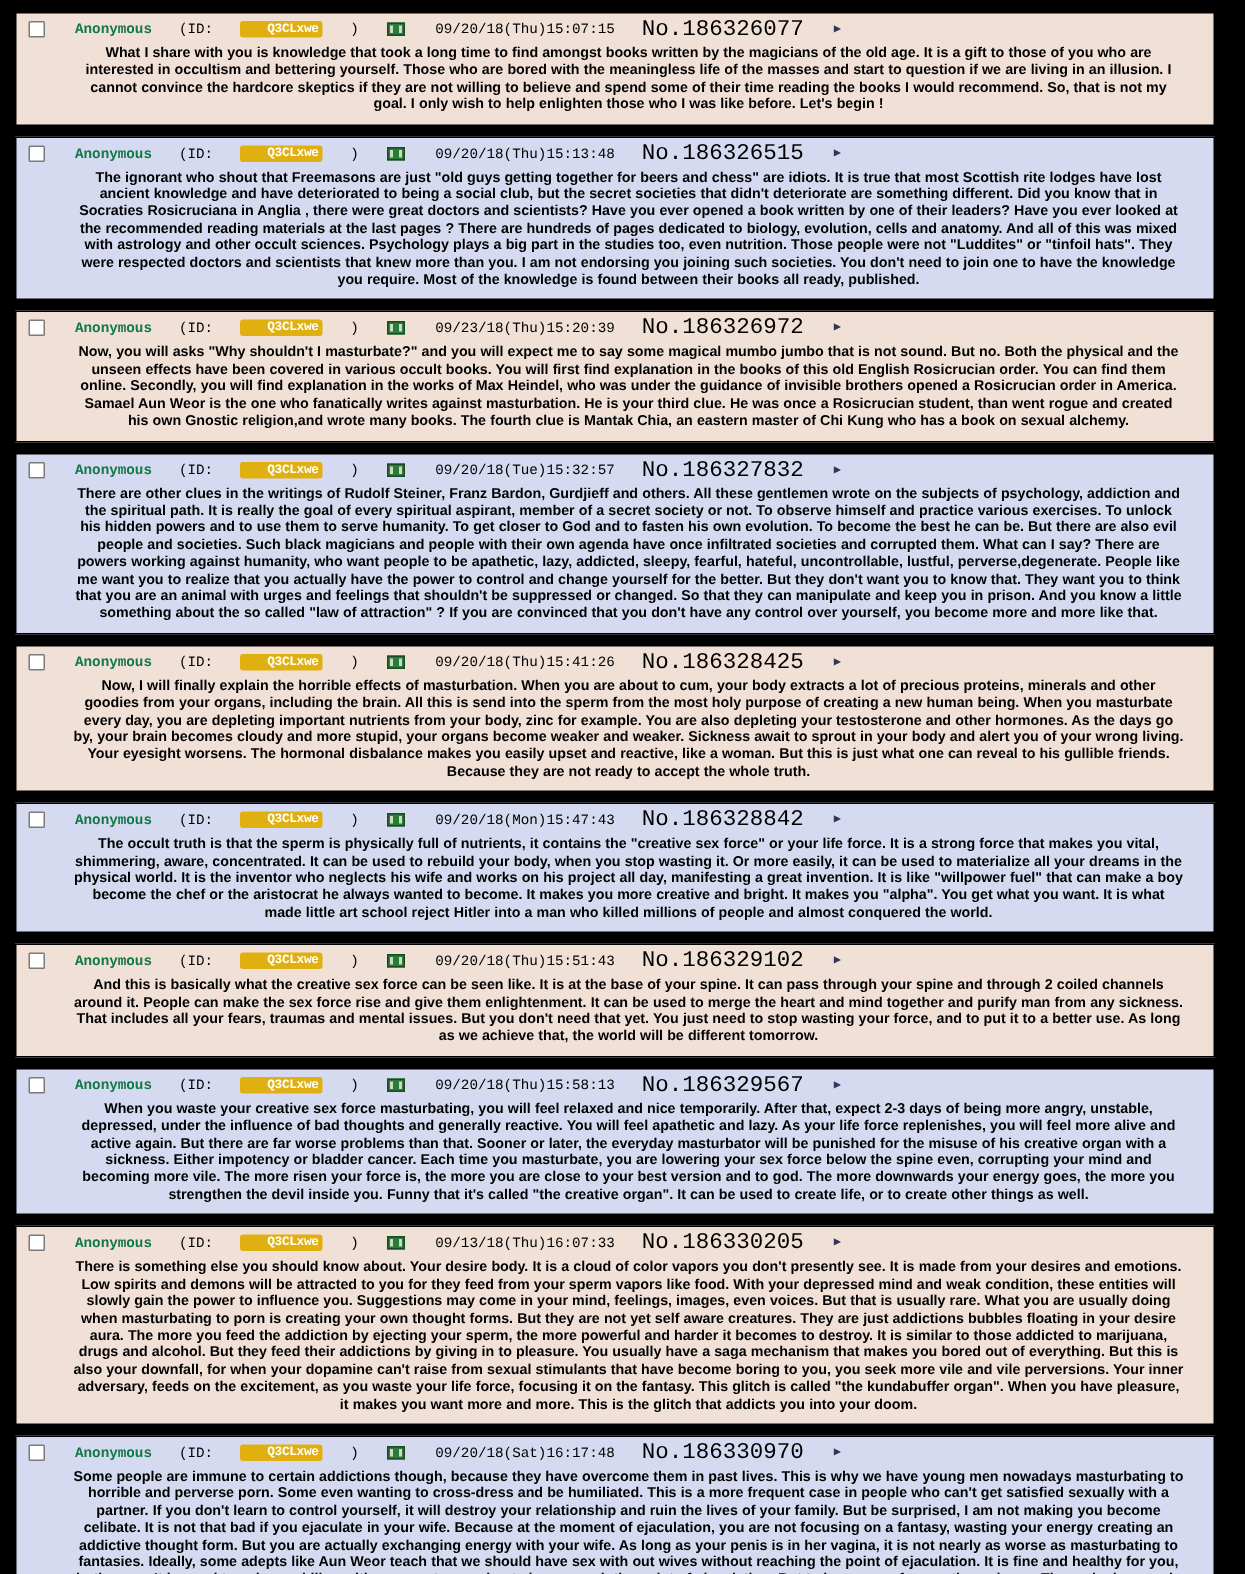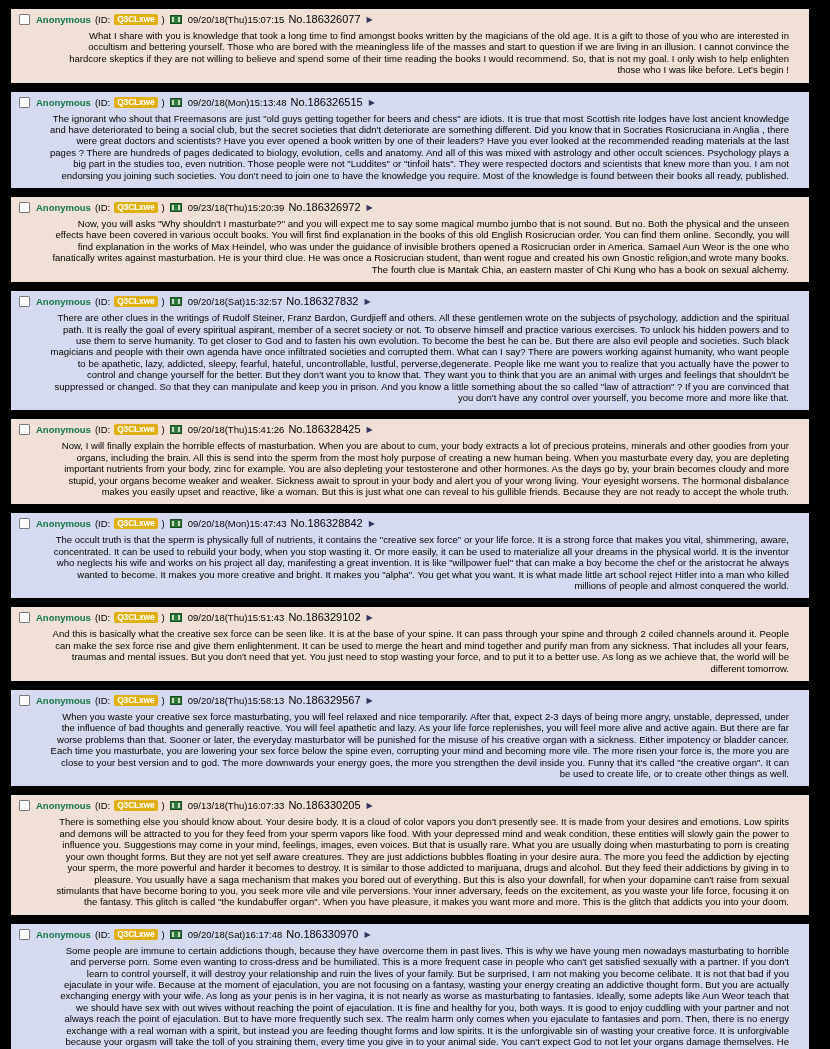--- a/index.html
+++ b/index.html
@@ -24,25 +24,26 @@
     box-sizing: border-box;
     width: 800px;
     overflow: hidden;
   }
   .post.tone-a { background: #F0E0D6; }
   .post.tone-b { background: #D6DAF0; }
 
   .post-header {
     display: flex;
     align-items: center;
-    gap: 4px;
+    gap: 18px;
     font-size: 9.5px;
     line-height: 11px;
     white-space: nowrap;
     padding: 1px 0 0 2px;
+    font-family: Liberation Mono, monospace;
   }
   .post-checkbox {
     width: 9px;
     height: 9px;
     border: 1px solid #7b7b7b;
     background: #ffffff;
     display: inline-block;
     flex: 0 0 auto;
     margin-right: 2px;
     border-radius: 1px;
@@ -51,21 +52,21 @@
     color: #117743;
     font-weight: bold;
     font-size: 9.5px;
   }
   .id-paren { color: #000000; font-size: 9.5px; }
   .post-id {
     background: #E0B010;
     color: #ffffff;
     font-weight: bold;
     font-size: 8.5px;
-    padding: 0px 3px 1px 3px;
+    padding: 0px 3px 1px 18px;
     border-radius: 2px;
     letter-spacing: -0.2px;
     display: inline-block;
     line-height: 10px;
   }
   .flag-icon {
     display: inline-block;
     width: 12px;
     height: 9px;
     flex: 0 0 auto;
@@ -83,34 +84,35 @@
     background: #cfd8c0;
   }
   .flag-icon::after {
     content: "";
     position: absolute;
     right: 1px; top: 1px;
     width: 2px; height: 5px;
     background: #cfd8c0;
   }
   .post-date { color: #000000; font-size: 9.5px; text-align: right; }
-  .post-no { color: #000000; font-size: 11px; }
+  .post-no { color: #000000; font-size: 15px; }
   .reply-arrow {
     color: #34345C;
     font-size: 8px;
     margin-left: 2px;
   }
   .post-body {
     margin: 5px 0 0 32px;
     padding-right: 14px;
     font-size: 9.5px;
     line-height: 11.4px;
-    text-align: right;
+    text-align: center;
     word-spacing: 0.1px;
     color: #000000;
+    font-weight: bold;
   }
   .tone-b .post-body { color: #000000; }
 </style>
 </head>
 <body>
 
 <div id="thread">
     <div class="post tone-a">
       <div class="post-header">
         <span class="post-checkbox"></span>
@@ -126,21 +128,21 @@
       <blockquote class="post-body">What I share with you is knowledge that took a long time to find amongst books written by the magicians of the old age. It is a gift to those of you who are interested in occultism and bettering yourself. Those who are bored with the meaningless life of the masses and start to question if we are living in an illusion. I cannot convince the hardcore skeptics if they are not willing to believe and spend some of their time reading the books I would recommend. So, that is not my goal. I only wish to help enlighten those who I was like before. Let's begin !</blockquote>
     </div>
     <div class="post tone-b">
       <div class="post-header">
         <span class="post-checkbox"></span>
         <span class="post-name">Anonymous</span>
         <span class="id-paren">(ID:</span>
         <span class="post-id">Q3CLxwe</span>
         <span class="id-paren">)</span>
         <span class="flag-icon"></span>
-        <span class="post-date">09/20/18(Mon)15:13:48</span>
+        <span class="post-date">09/20/18(Thu)15:13:48</span>
         <span class="post-no">No.186326515</span>
         <span class="reply-arrow">▶</span>
       </div>
       <blockquote class="post-body">The ignorant who shout that Freemasons are just "old guys getting together for beers and chess" are idiots. It is true that most Scottish rite lodges have lost ancient knowledge and have deteriorated to being a social club, but the secret societies that didn't deteriorate are something different. Did you know that in Socraties Rosicruciana in Anglia , there were great doctors and scientists? Have you ever opened a book written by one of their leaders? Have you ever looked at the recommended reading materials at the last pages ? There are hundreds of pages dedicated to biology, evolution, cells and anatomy. And all of this was mixed with astrology and other occult sciences. Psychology plays a big part in the studies too, even nutrition. Those people were not "Luddites" or "tinfoil hats". They were respected doctors and scientists that knew more than you. I am not endorsing you joining such societies. You don't need to join one to have the knowledge you require. Most of the knowledge is found between their books all ready, published.</blockquote>
     </div>
     <div class="post tone-a">
       <div class="post-header">
         <span class="post-checkbox"></span>
         <span class="post-name">Anonymous</span>
         <span class="id-paren">(ID:</span>
@@ -154,21 +156,21 @@
       <blockquote class="post-body">Now, you will asks "Why shouldn't I masturbate?" and you will expect me to say some magical mumbo jumbo that is not sound. But no. Both the physical and the unseen effects have been covered in various occult books. You will first find explanation in the books of this old English Rosicrucian order. You can find them online. Secondly, you will find explanation in the works of Max Heindel, who was under the guidance of invisible brothers opened a Rosicrucian order in America. Samael Aun Weor is the one who fanatically writes against masturbation. He is your third clue. He was once a Rosicrucian student, than went rogue and created his own Gnostic religion,and wrote many books. The fourth clue is Mantak Chia, an eastern master of Chi Kung who has a book on sexual alchemy.</blockquote>
     </div>
     <div class="post tone-b">
       <div class="post-header">
         <span class="post-checkbox"></span>
         <span class="post-name">Anonymous</span>
         <span class="id-paren">(ID:</span>
         <span class="post-id">Q3CLxwe</span>
         <span class="id-paren">)</span>
         <span class="flag-icon"></span>
-        <span class="post-date">09/20/18(Sat)15:32:57</span>
+        <span class="post-date">09/20/18(Tue)15:32:57</span>
         <span class="post-no">No.186327832</span>
         <span class="reply-arrow">▶</span>
       </div>
       <blockquote class="post-body">There are other clues in the writings of Rudolf Steiner, Franz Bardon, Gurdjieff and others. All these gentlemen wrote on the subjects of psychology, addiction and the spiritual path. It is really the goal of every spiritual aspirant, member of a secret society or not. To observe himself and practice various exercises. To unlock his hidden powers and to use them to serve humanity. To get closer to God and to fasten his own evolution. To become the best he can be. But there are also evil people and societies. Such black magicians and people with their own agenda have once infiltrated societies and corrupted them. What can I say? There are powers working against humanity, who want people to be apathetic, lazy, addicted, sleepy, fearful, hateful, uncontrollable, lustful, perverse,degenerate. People like me want you to realize that you actually have the power to control and change yourself for the better. But they don't want you to know that. They want you to think that you are an animal with urges and feelings that shouldn't be suppressed or changed. So that they can manipulate and keep you in prison. And you know a little something about the so called "law of attraction" ? If you are convinced that you don't have any control over yourself, you become more and more like that.</blockquote>
     </div>
     <div class="post tone-a">
       <div class="post-header">
         <span class="post-checkbox"></span>
         <span class="post-name">Anonymous</span>
         <span class="id-paren">(ID:</span>

